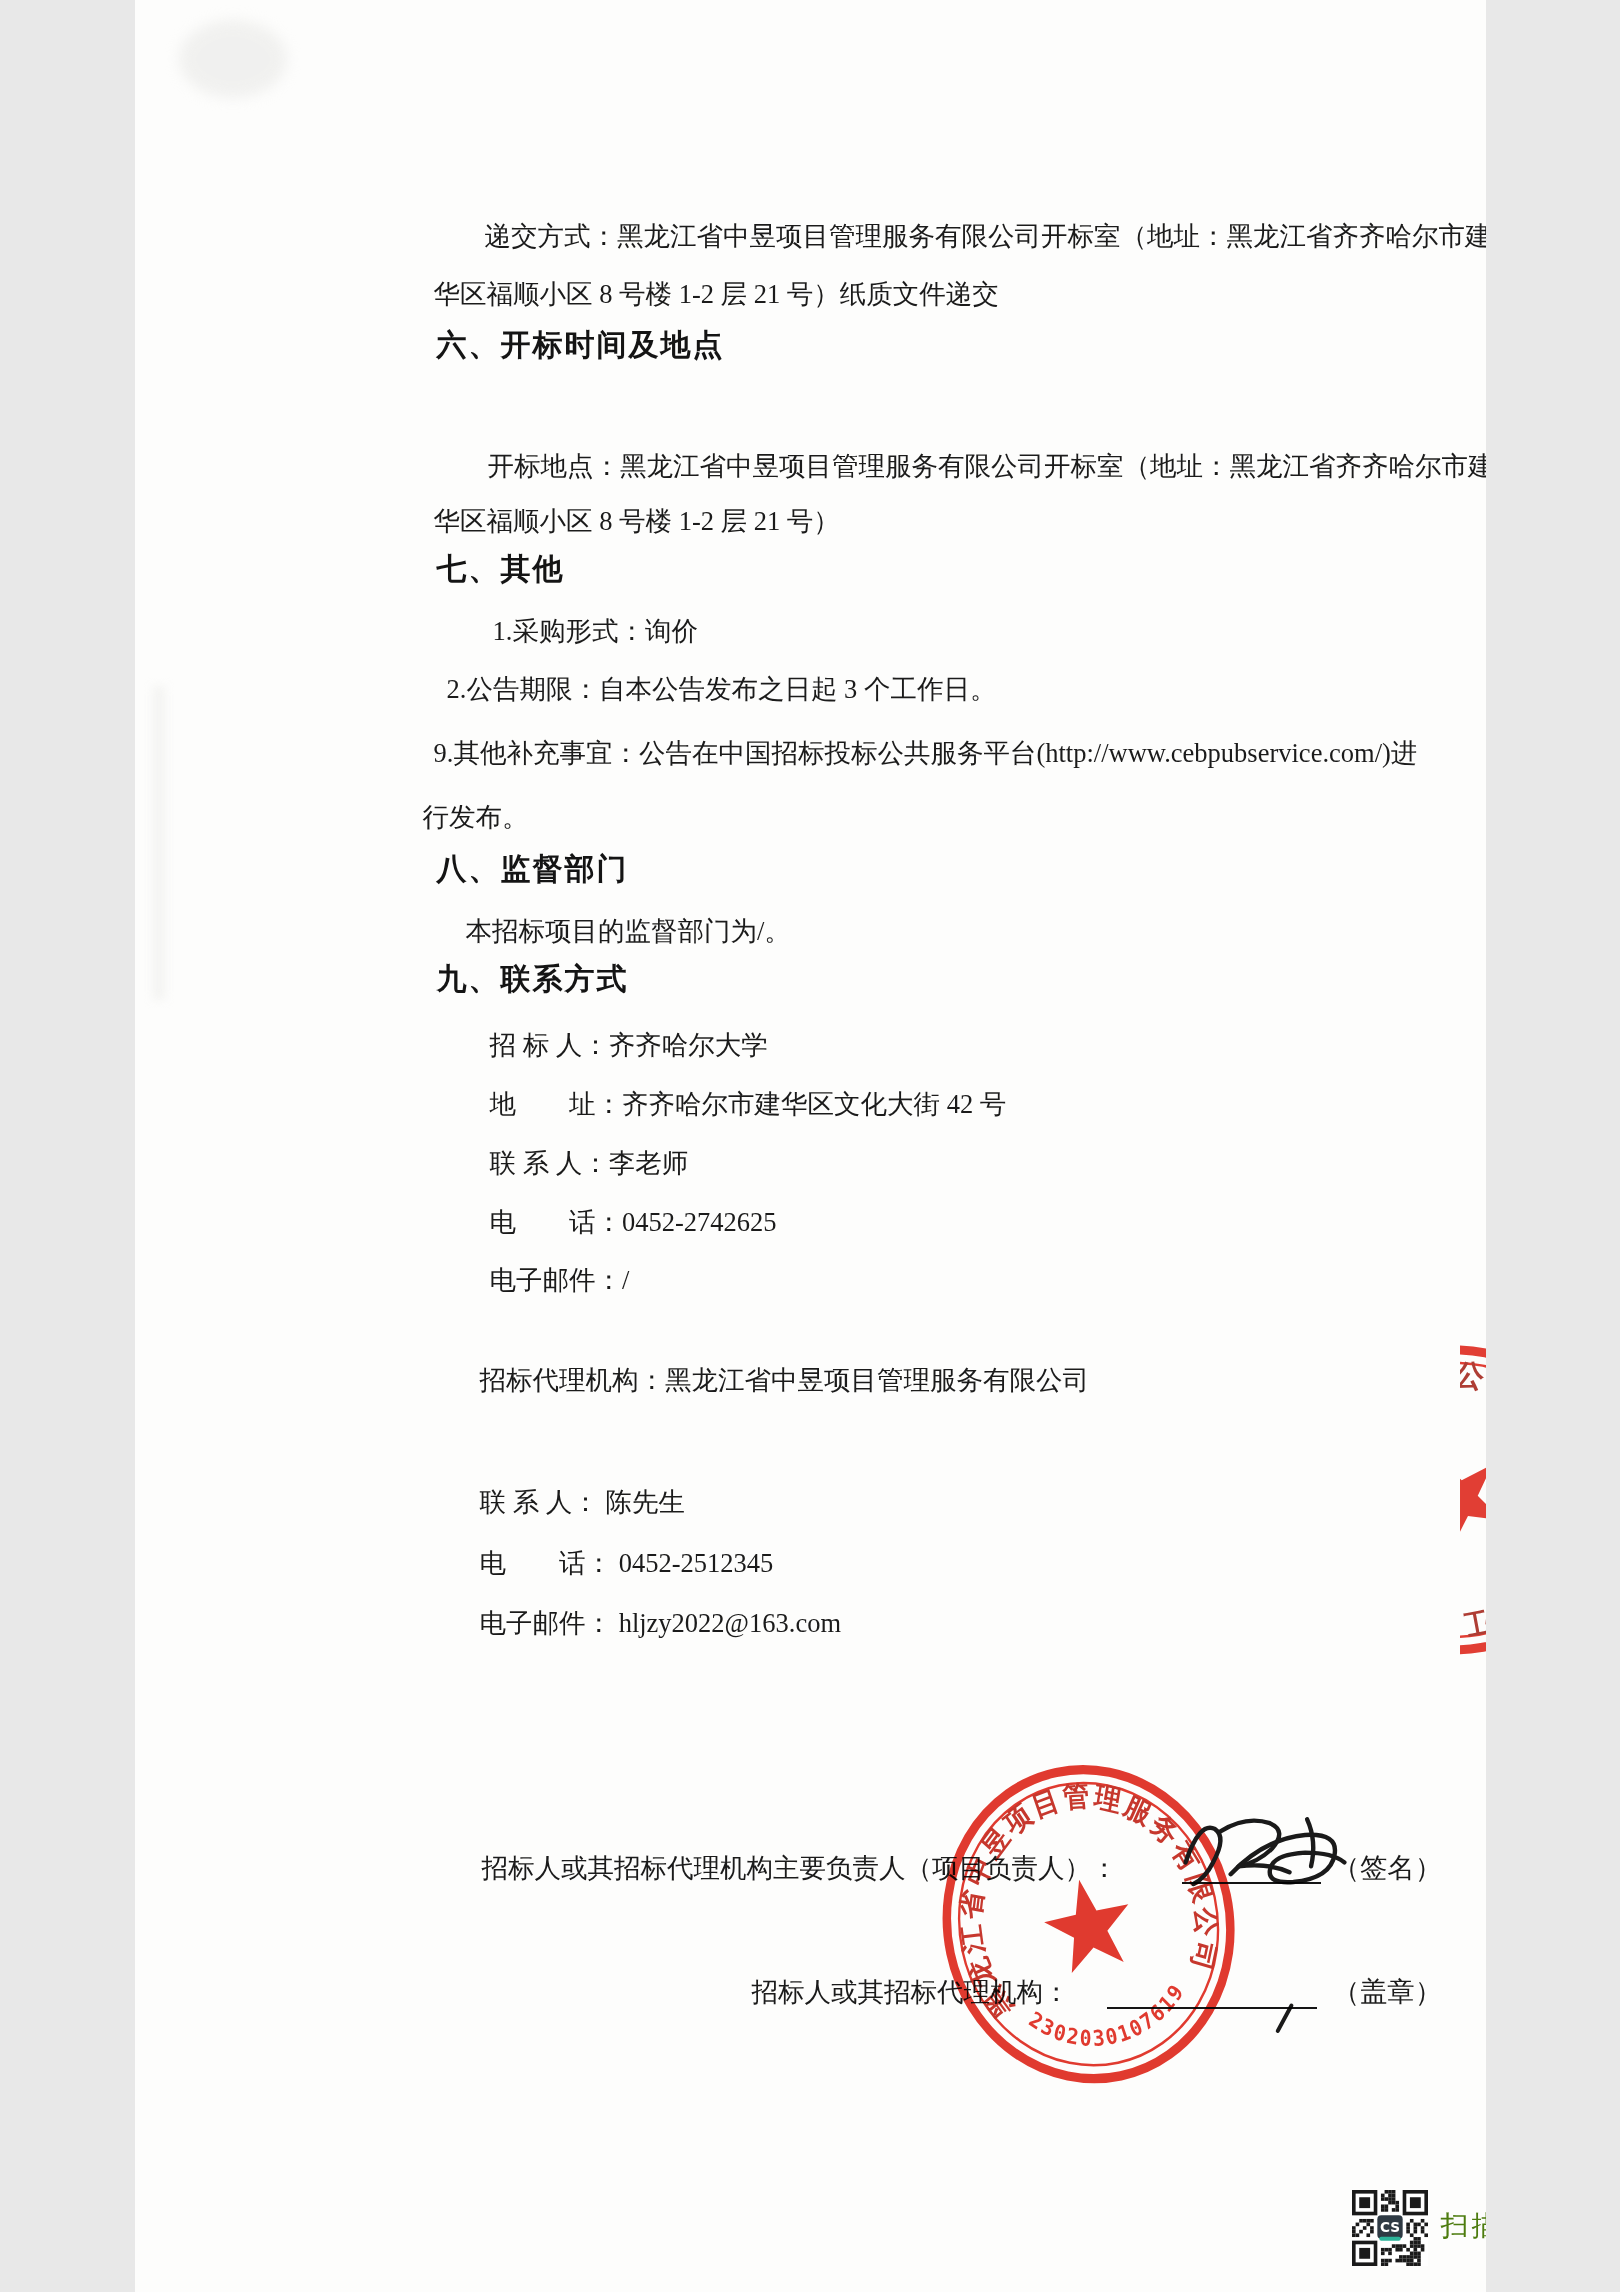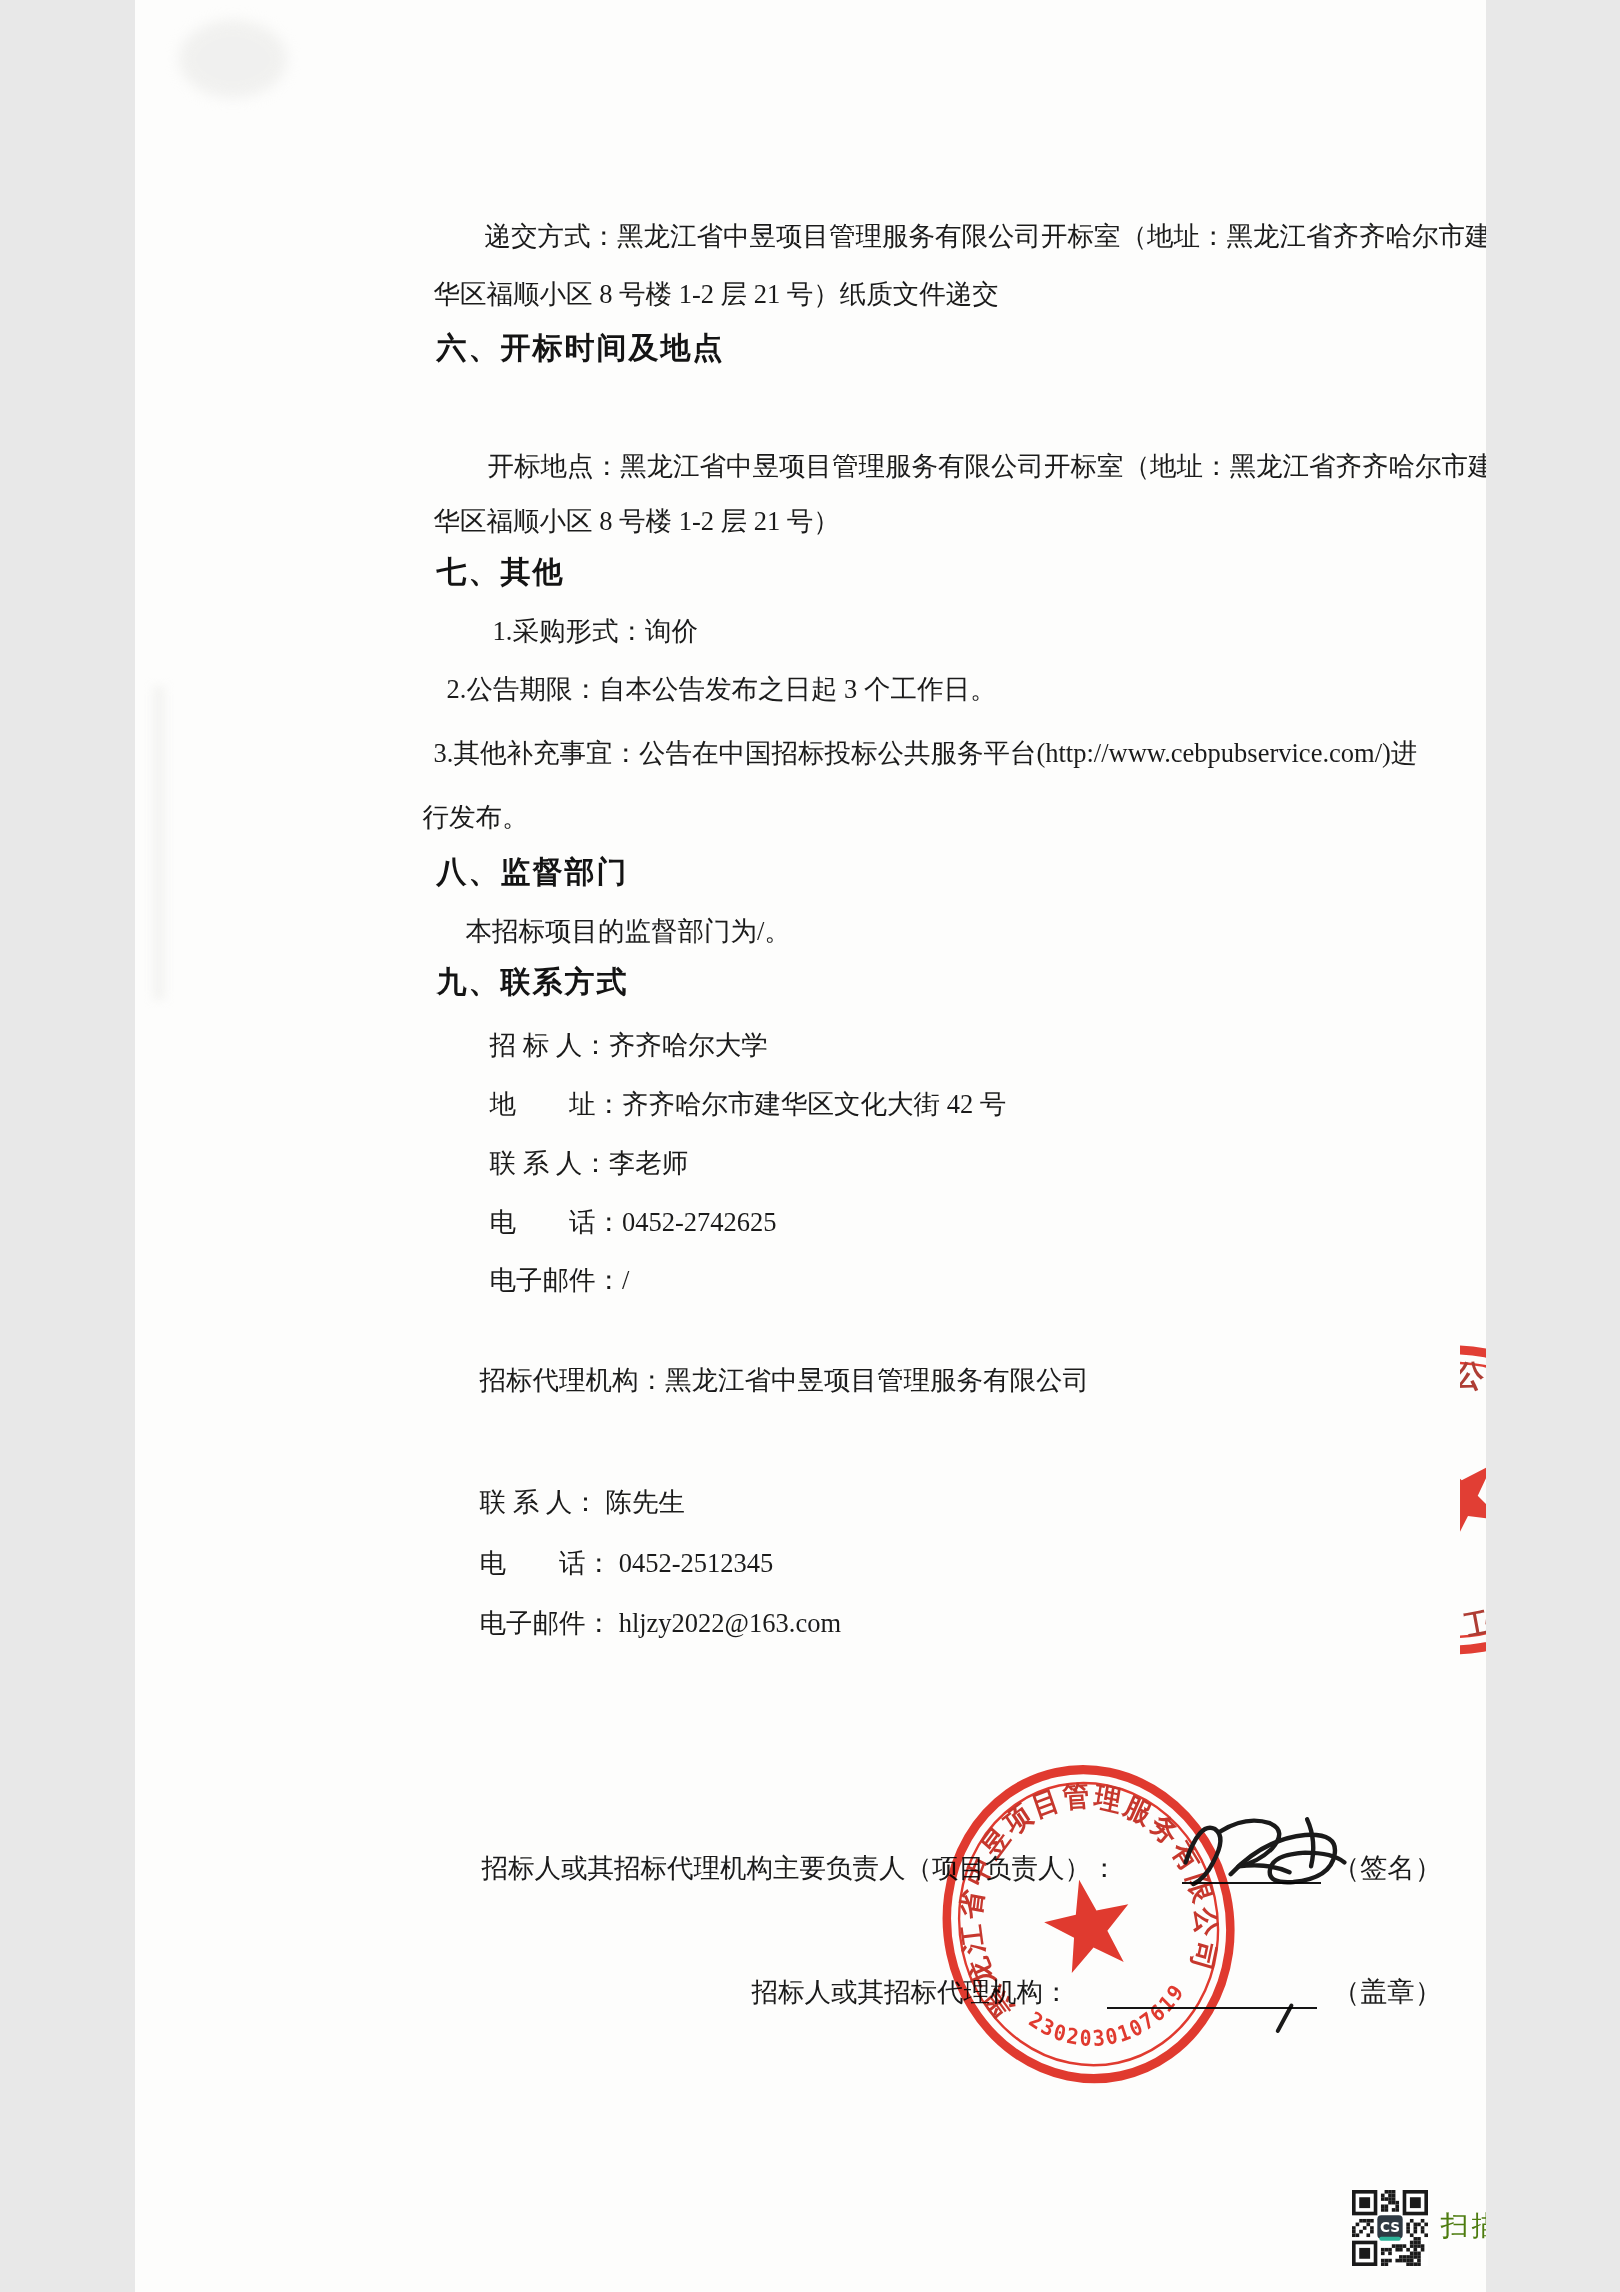--- a/index.html
+++ b/index.html
@@ -2,21 +2,21 @@
 <html><head>
 <meta charset="utf-8">
 <style>
   html,body{margin:0;padding:0;background:#e8e8e8;}
   .page{
     position:relative;width:1351px;height:2293px;margin:0 auto;
     background:#fdfdfc;overflow:hidden;
     font-family:"Liberation Serif","DejaVu Serif",serif;color:#1c1c1c;
   }
   .line{position:absolute;font-size:26.5px;line-height:33px;white-space:pre;letter-spacing:0px;color:#1b1b1b;}
-  .h{font-family:Liberation Sans, sans-serif;font-weight:bold;font-size:30px;color:#141414;letter-spacing:2px;}
+  .h{font-family:Liberation Mono, monospace;font-weight:bold;font-size:30px;color:#141414;letter-spacing:2px;}
   .uline{position:absolute;border-bottom:2.9px solid #151515;}
   .suffix{font-size:27.4px;}
   .smudge{position:absolute;background:#e7e7e5;border-radius:50%;filter:blur(6.9px);opacity:.55;}
   .streak{position:absolute;background:#efefed;filter:blur(4.9px);opacity:.6;}
   .overlay{position:absolute;left:0;top:0;mix-blend-mode:multiply;pointer-events:none;}
   .seal-co{font-family:"Liberation Serif","DejaVu Serif",serif;font-weight:bold;}
   .seal-num{font-family:"DejaVu Sans Mono","Liberation Mono",monospace;font-weight:bold;}
   .qr-wrap{position:absolute;left:1217px;top:2190px;width:76px;height:76px;}
   .qr-caption{position:absolute;left:1306px;top:2207px;font-size:28px;letter-spacing:2.9px;color:#4d7c0f;
     font-family:"Liberation Serif","DejaVu Serif",serif;white-space:pre;}
@@ -32,21 +32,21 @@
   <div class="line" style="left:350px;top:220px;">递交方式：黑龙江省中昱项目管理服务有限公司开标室（地址：黑龙江省齐齐哈尔市建</div>
   <div class="line" style="left:299px;top:278px;">华区福顺小区 8 号楼 1-2 层 21 号）纸质文件递交</div>
 
   <div class="line h" style="left:302px;top:331px;">六、开标时间及地点</div>
   <div class="line" style="left:353px;top:450px;">开标地点：黑龙江省中昱项目管理服务有限公司开标室（地址：黑龙江省齐齐哈尔市建</div>
   <div class="line" style="left:299px;top:505px;">华区福顺小区 8 号楼 1-2 层 21 号）</div>
 
   <div class="line h" style="left:302px;top:555px;">七、其他</div>
   <div class="line" style="left:358px;top:615px;">1.采购形式：询价</div>
   <div class="line" style="left:312px;top:673px;">2.公告期限：自本公告发布之日起 3 个工作日。</div>
-  <div class="line" style="left:299px;top:737px;">3.其他补充事宜：公告在中国招标投标公共服务平台(http://www.cebpubservice.com/)进</div>
+  <div class="line" style="left:299px;top:737px;">9.其他补充事宜：公告在中国招标投标公共服务平台(http://www.cebpubservice.com/)进</div>
   <div class="line" style="left:288px;top:801px;">行发布。</div>
 
   <div class="line h" style="left:302px;top:855px;">八、监督部门</div>
   <div class="line" style="left:331px;top:915px;">本招标项目的监督部门为/。</div>
 
   <div class="line h" style="left:302px;top:965px;">九、联系方式</div>
   <div class="line" style="left:355px;top:1029px;">招 标 人：齐齐哈尔大学</div>
   <div class="line" style="left:355px;top:1088px;">地　　址：齐齐哈尔市建华区文化大街 42 号</div>
   <div class="line" style="left:355px;top:1147px;">联 系 人：李老师</div>
   <div class="line" style="left:355px;top:1206px;">电　　话：0452-2742625</div>

